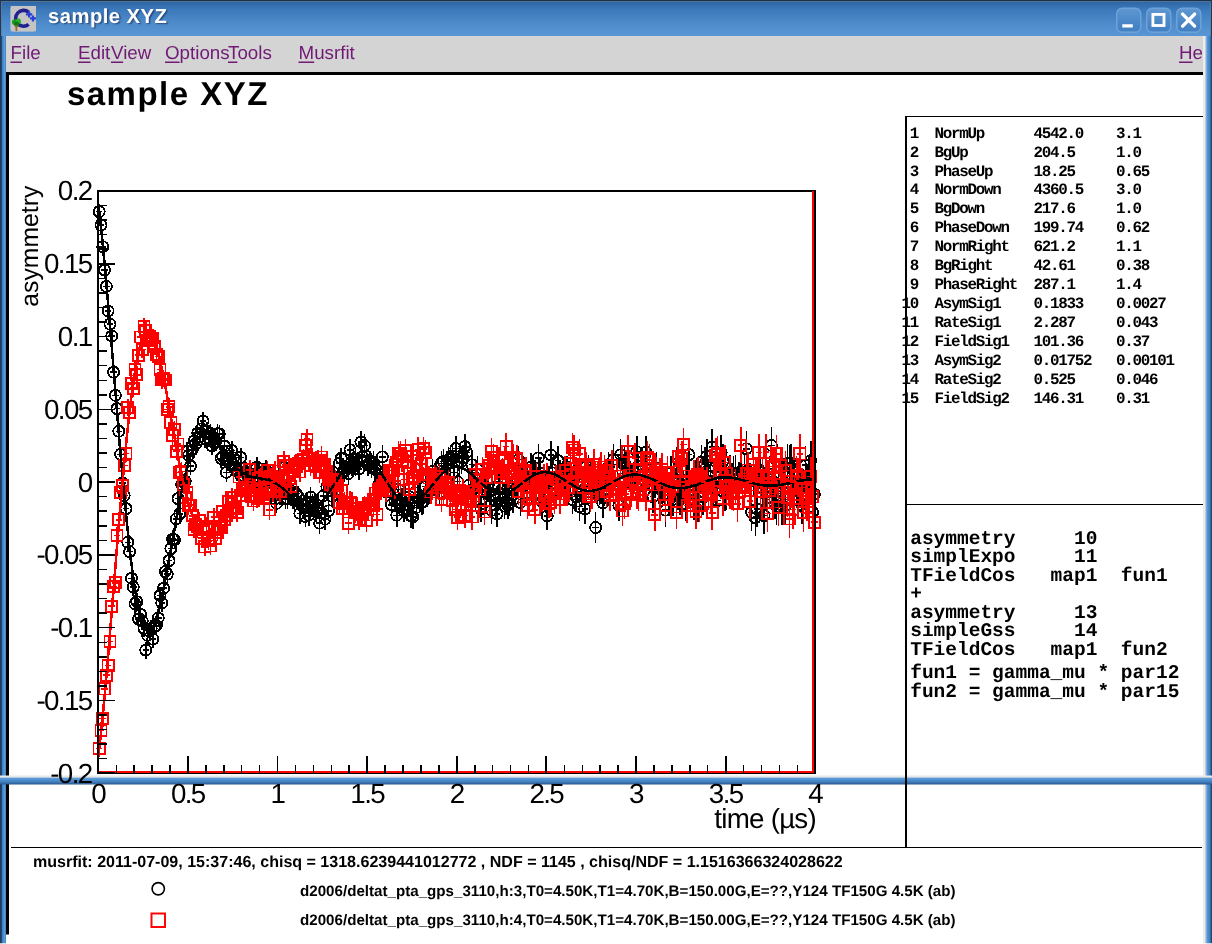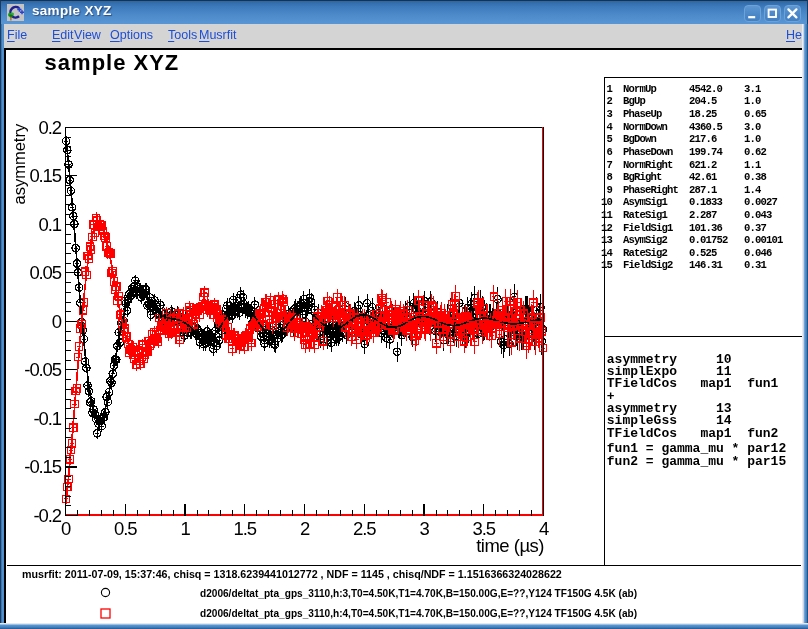--- a/index.html
+++ b/index.html
@@ -1,26 +1,26 @@
 <!DOCTYPE html>
 <html><head><meta charset="utf-8">
 <style>
 html,body{margin:0;padding:0;width:808px;height:629px;overflow:hidden;background:#fff}
-#win{position:relative;width:808px;height:629px;font-family:"Liberation Sans",sans-serif}
+#win{position:relative;width:808px;height:523px;font-family:"Liberation Sans",sans-serif}
 #titlebar{position:absolute;left:0;top:0;width:808px;height:24px;
   background:linear-gradient(180deg,#2e66a4 0%,#3d7abc 25%,#4c8aca 60%,#5996d5 100%);
   border-top:1px solid #16324f;border-left:1px solid #1c3a5c;border-right:1px solid #1c3a5c;box-sizing:border-box}
 #ticon{position:absolute;left:7px;top:4px;width:17px;height:17px;background:#c8c8c8;border-radius:2px}
 #ttext{position:absolute;left:32px;top:3px;font-size:13.5px;font-weight:bold;color:#fff;
   text-shadow:1px 1px 1px rgba(0,0,30,0.45);letter-spacing:0.3px}
 .tbtn{position:absolute;top:4.5px;width:17px;height:17px;border-radius:4px;
   background:linear-gradient(180deg,#5e97d1 0%,#4c88c8 55%,#4380c2 100%);
   border:1px solid #6da2d8;box-sizing:border-box}
 #menubar{position:absolute;left:4px;top:24px;width:800px;height:24px;background:#d4d4d4}
-.mi{position:absolute;top:4px;font-size:12.5px;color:#1d4ed8}
+.mi{position:absolute;top:4px;font-size:12.5px;color:#701a75}
 .mi u{text-decoration:underline;text-underline-offset:2px}
 #lborder{position:absolute;left:0;top:24px;width:4px;height:605px;
   background:linear-gradient(90deg,#1e3c60 0%,#1e3c60 22%,#4080c0 40%,#5c9ad8 75%,#4080c0 100%)}
 #rborder{position:absolute;right:0;top:24px;width:6px;height:605px;
   background:linear-gradient(90deg,#ececec 0%,#ececec 18%,#5c9ad8 45%,#4080c0 75%,#1c3a5c 100%)}
 #bborder{position:absolute;left:0;bottom:0;width:808px;height:6px;
   background:linear-gradient(180deg,#e8e8e8 0%,#e8e8e8 16%,#5c9ad8 33%,#4080c0 70%,#2a5488 100%)}
 #canvas{position:absolute;left:4px;top:48px;width:800px;height:575px;background:#fff;
   border-top:2px solid #000;border-left:2px solid #000;box-sizing:border-box}
 #plot{position:absolute;left:0;top:0}
@@ -50,21 +50,21 @@
       </svg></div>
 <div class="tbtn" style="left:783.5px">
   <svg width="15" height="15" viewBox="0 0 15 15">
         <path d="M3.4 3.4l8 8M11.4 3.4l-8 8" stroke="#fff" stroke-width="2.3" stroke-linecap="round"></path>
       </svg></div>
 <div id="menubar">
 <span class="mi" style="left:3px"><u>F</u>ile</span>
 <span class="mi" style="left:48px"><u>E</u>dit</span>
 <span class="mi" style="left:70px"><u>V</u>iew</span>
 <span class="mi" style="left:106px"><u>O</u>ptions</span>
-<span class="mi" style="left:164px"><u>T</u>ools</span>
+<span class="mi" style="left:148px"><u>T</u>ools</span>
 <span class="mi" style="left:195px"><u>M</u>usrfit</span>
 <span class="mi" style="left:782px"><u>H</u>elp</span>
 </div>
 <div id="canvas"></div>
 <div id="lborder"></div>
 <div id="rborder"></div>
 <div id="bborder"></div>
 <svg id="plot" width="808" height="629" viewBox="0 0 808 629">
 <defs>
 <circle id="mc" r="3.7" fill="none" stroke="#000" stroke-width="1.2"></circle>

